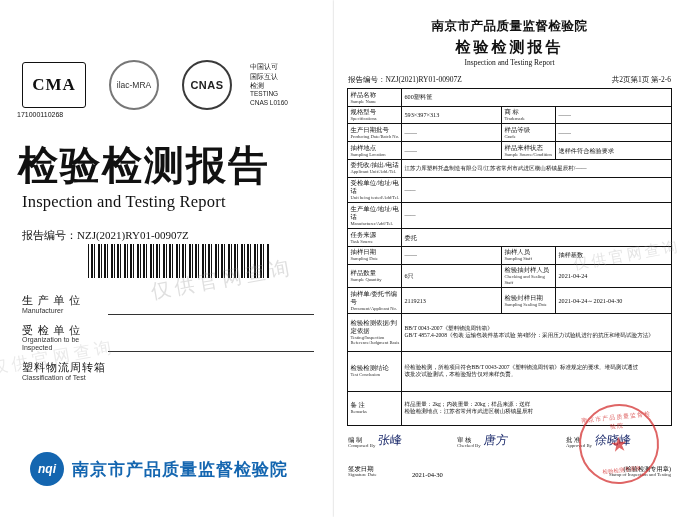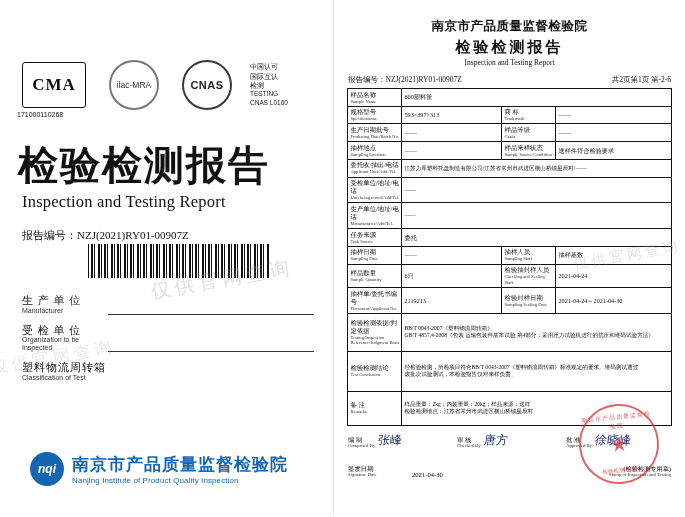--- a/index.html
+++ b/index.html
@@ -320,21 +320,20 @@
             <div class="f-zh">塑料物流周转箱</div>
             <div class="f-en">Classification of Test</div>
           </div>
         </div>
       </div>
 
       <div class="footer-logo">
         <div class="nqi">nqi</div>
         <div class="footer-txt">
           <div class="zh">南京市产品质量监督检验院</div>
-          <div class="en">Nanjing Institute of Product Quality Inspection</div>
         </div>
       </div>
 
       <div class="wm wm1">仅供官网查询</div>
       <div class="wm wm2">仅供官网查询</div>
     </div>
   </div>
 
   <div class="report">
 

